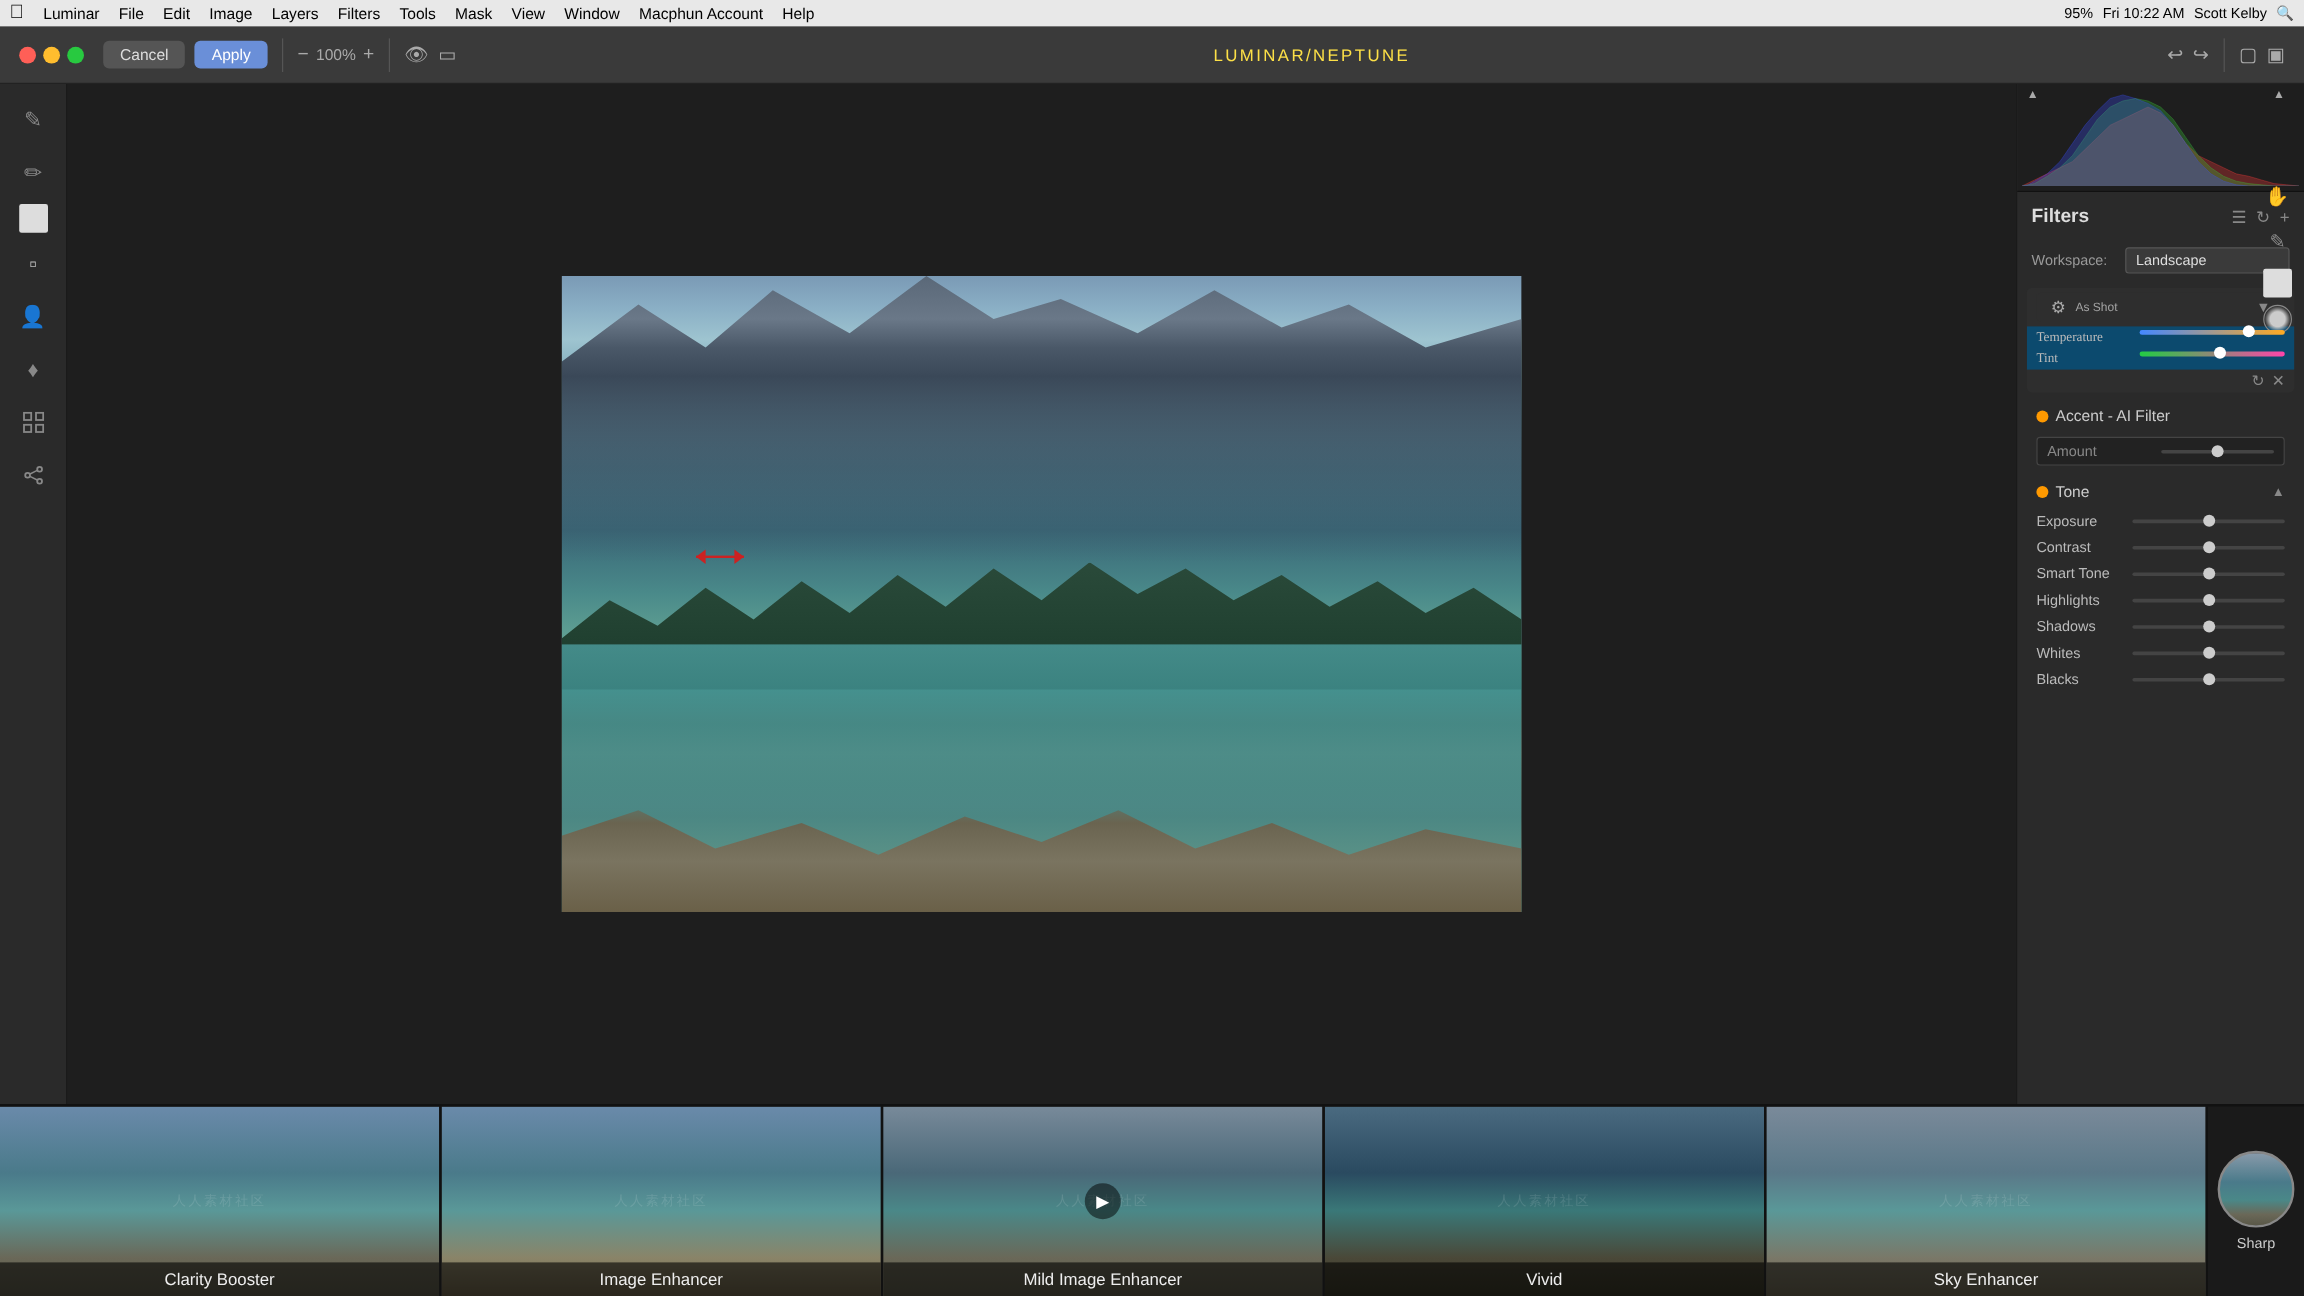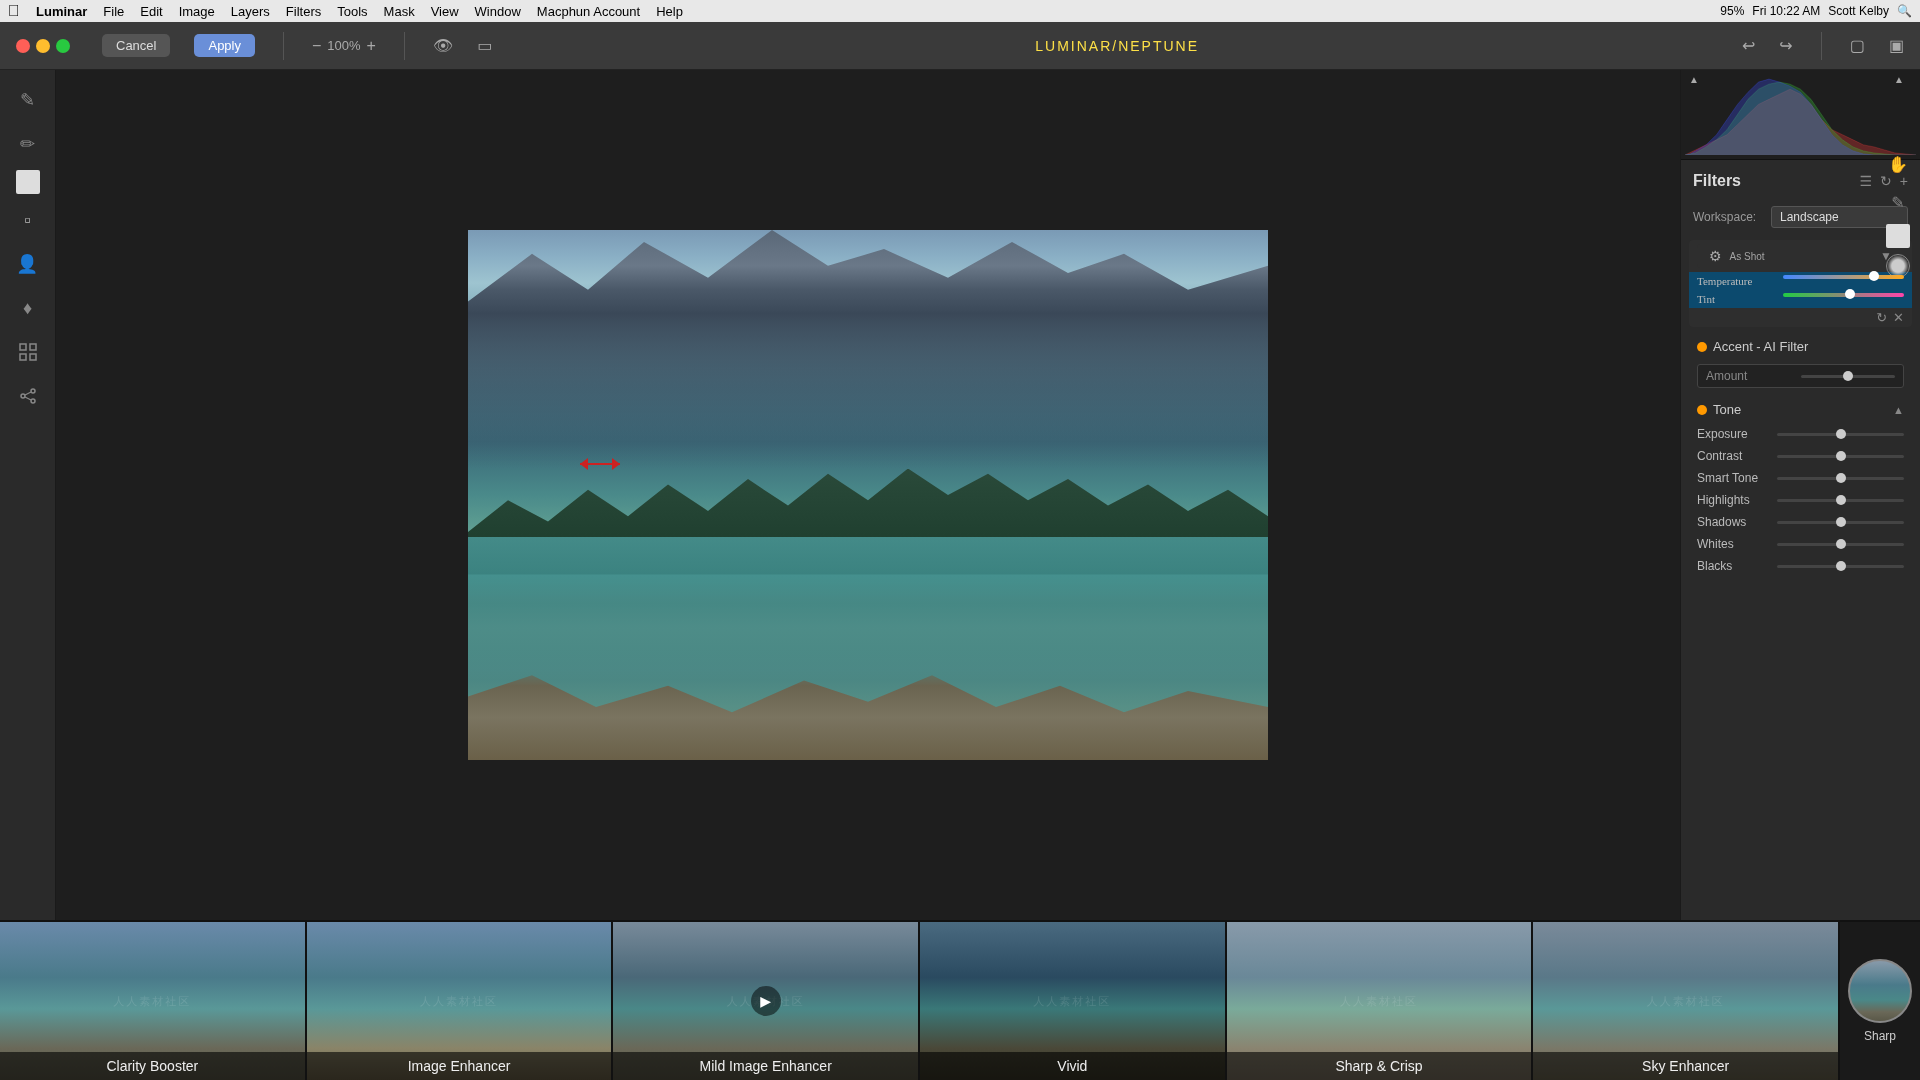--- a/index.html
+++ b/index.html
@@ -21,38 +21,38 @@
       align-items: center;
       padding: 0 8px;
       gap: 16px;
       font-size: 13px;
       color: #000;
       position: relative;
       z-index: 100;
     }
     .menu-apple { font-size: 16px; }
     .menu-item { cursor: pointer; font-size: 13px; }
-    .menu-item.bold { font-weight: 700; }
+    .menu-item.bold { font-weight: 400; }
     .menu-right {
       margin-left: auto;
       display: flex;
       align-items: center;
       gap: 8px;
       font-size: 12px;
     }
 
     
     #toolbar {
       width: 100%;
       height: 48px;
       background: #3a3a3a;
       display: flex;
       align-items: center;
       padding: 16px 16px;
-      gap: 24px;
+      gap: 8px;
       border-bottom: 1px solid #222;
     }
     .traffic-lights { display: flex; gap: 6px; margin-right: 8px; }
     .traffic-light {
       width: 14px; height: 14px;
       border-radius: 50%;
       cursor: pointer;
     }
     .tl-red { background: #ff5f57; }
     .tl-yellow { background: #ffbd2e; }
@@ -858,26 +858,20 @@
     <div class="filmstrip-label">Mild Image Enhancer</div>
   </div>
 
   <div class="filmstrip-item">
     <div class="filmstrip-thumb fs-photo-4">
       <div class="fs-watermark">人人素材社区</div>
     </div>
     <div class="filmstrip-label">Vivid</div>
   </div>
 
-  <div class="filmstrip-item">
-    <div class="filmstrip-thumb fs-photo-5">
-      <div class="fs-watermark">人人素材社区</div>
-    </div>
-    <div class="filmstrip-label">Sharp &amp; Crisp</div>
-  </div>
 
   <div class="filmstrip-item">
     <div class="filmstrip-thumb fs-photo-6">
       <div class="fs-watermark">人人素材社区</div>
     </div>
     <div class="filmstrip-label">Sky Enhancer</div>
   </div>
 
   <div class="basic-circle">
     <div class="basic-circle-img"></div>

